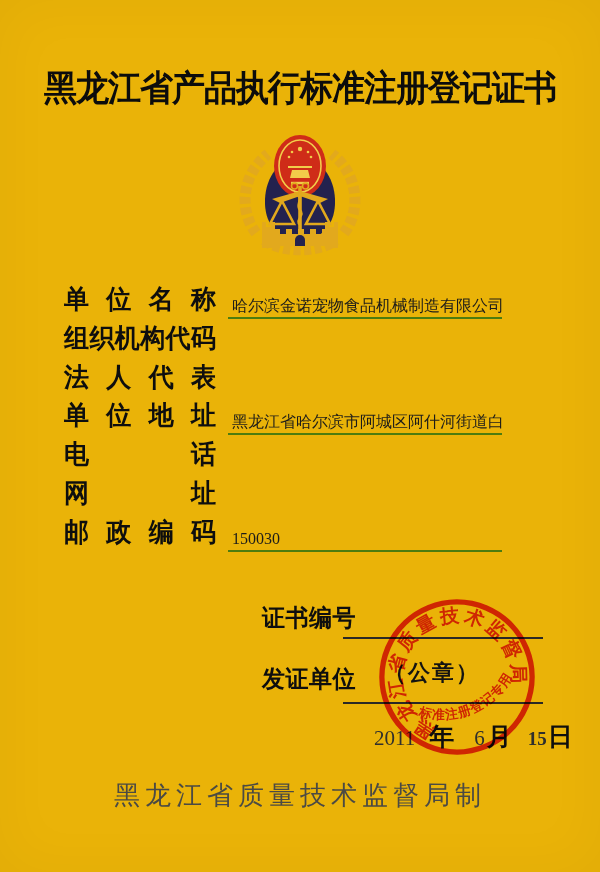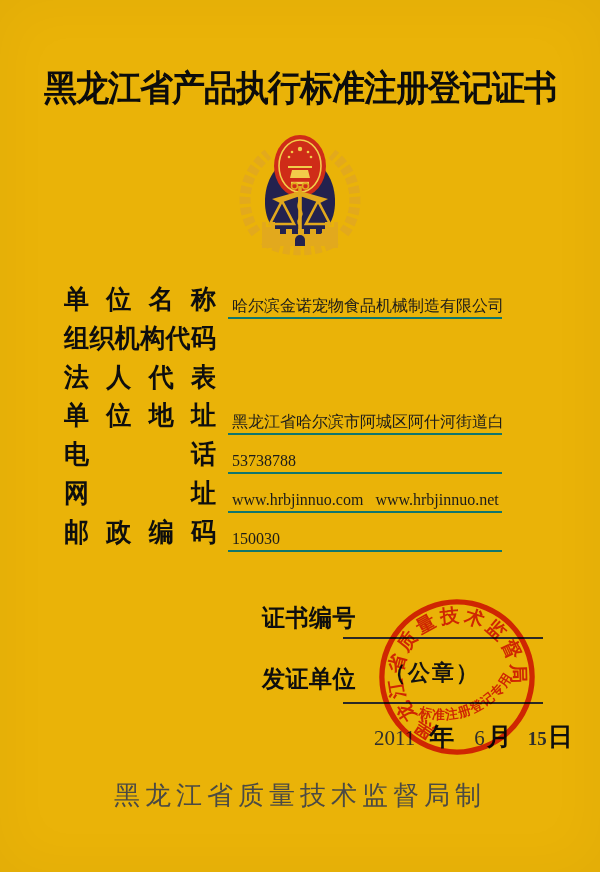--- a/index.html
+++ b/index.html
@@ -18,21 +18,21 @@
   .emblem{position:absolute;left:233px;top:133px;width:134px;height:132px;}
   .fields{position:absolute;left:64px;top:280px;width:438px;}
   .frow{display:flex;align-items:flex-end;height:38.8px;}
   .flabel{
     width:152px;display:flex;justify-content:space-between;
     font-family:"Liberation Sans", sans-serif;font-weight:700;
     font-size:25px;line-height:1.15;color:#0e0e0e;align-self:center;
     transform:scaleY(1.05);
   }
   .fvalue{
-    flex:1;margin-left:12px;border-bottom:2px solid #0f766e;
+    flex:1;margin-left:12px;border-bottom:2px solid #4d7c0f;
     font-family:"Liberation Serif", serif;font-size:16px;line-height:21px;
     padding:0 2px 1px 4px;color:#1c1c1a;white-space:pre;overflow:hidden;
   }
   .cert-label{
     position:absolute;font-family:"Liberation Sans", sans-serif;
     font-weight:700;font-size:23px;color:#0e0e0e;letter-spacing:0.5px;
     transform:scaleY(1.05);
   }
   .cert-line{
     position:absolute;border-bottom:2px solid #2a2926;height:20px;width:200px;
@@ -164,28 +164,26 @@
           <span>地</span>
           <span>址</span>
         </div>
       <div class="fvalue">黑龙江省哈尔滨市阿城区阿什河街道白城村</div>
     </div>
     <div class="frow">
       <div class="flabel">
           <span>电</span>
           <span>话</span>
         </div>
-      <div class="fvalue">53738788</div>
     </div>
     <div class="frow">
       <div class="flabel">
           <span>网</span>
           <span>址</span>
         </div>
-      <div class="fvalue">www.hrbjinnuo.com   www.hrbjinnuo.net</div>
     </div>
     <div class="frow">
       <div class="flabel">
           <span>邮</span>
           <span>政</span>
           <span>编</span>
           <span>码</span>
         </div>
       <div class="fvalue">150030</div>
     </div>

